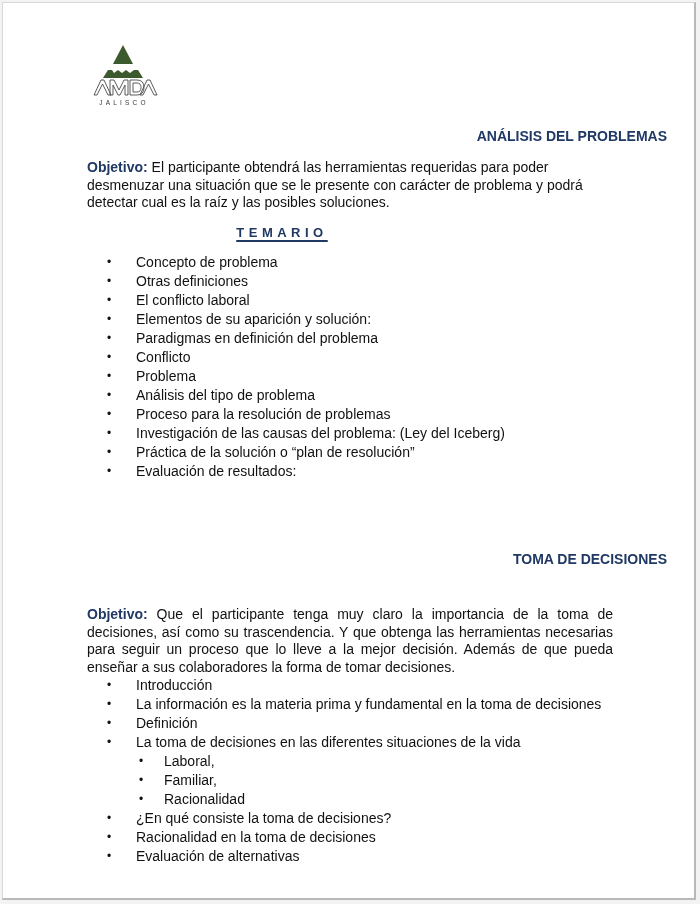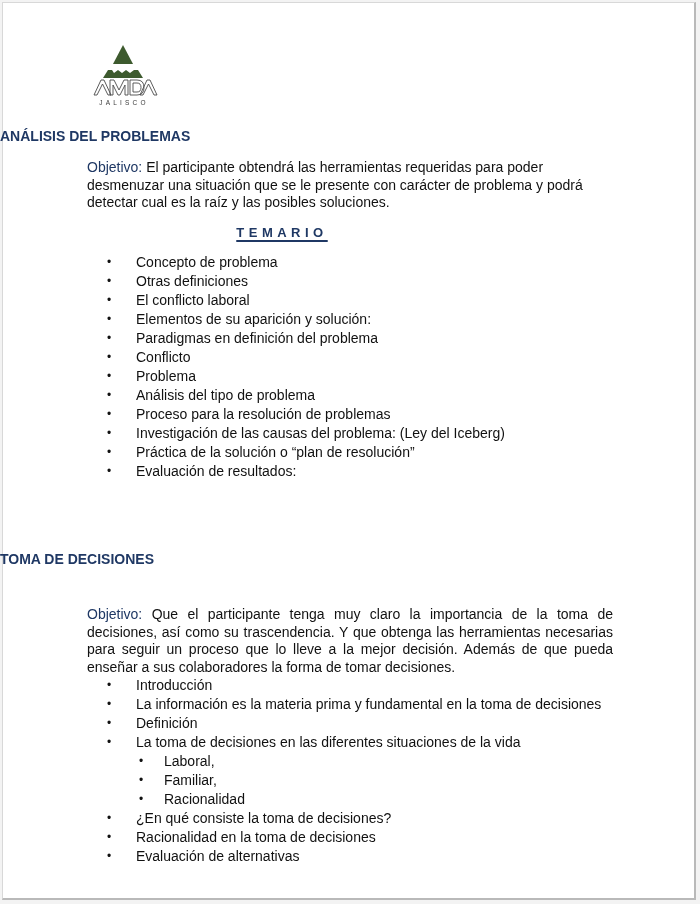--- a/index.html
+++ b/index.html
@@ -13,41 +13,41 @@
       width: 694px; height: 898px;
       background: #ffffff;
       border-top: 1px solid #d8d8d8;
       border-left: 1px solid #d8d8d8;
       border-right: 2px solid #b9b9b9;
       border-bottom: 2px solid #b9b9b9;
       box-sizing: border-box;
     }
     .logo { position: absolute; left: 88px; top: 42px; width: 72px; height: 66px; }
     .heading {
-      position: absolute; left: 0; width: 667px; text-align: left;
+      position: absolute; left: 0; width: 667px; text-align: right;
       color: #1f3864; font-weight: bold; font-size: 14px;
     }
     .h1 { top: 128px; }
     .h2 { top: 551px; }
     .temario {
       position: absolute; left: 0; width: 560px; top: 223px; text-align: center;
     }
     .temario span {
       color: #1f3864; font-weight: bold; font-size: 13px;
       letter-spacing: 4.5px; text-decoration: underline; text-decoration-thickness: 2px;
       text-underline-offset: 3px; padding-left: 4px;
     }
     .para {
       position: absolute; left: 87px; width: 526px;
       font-size: 14px; line-height: 17.5px; color: #111;
       text-align: justify;
     }
     .p1 { top: 159px; text-align: left; }
     .p2 { top: 606px; }
-    .para .lead { color: #1f3864; font-weight: normal; }
+    .para .lead { color: #1f3864; font-weight: bold; }
     ul.list {
       position: absolute; left: 0; margin: 0; padding: 0; list-style: none;
       font-size: 14px; color: #111;
     }
     ul.list li { position: relative; height: 19px; line-height: 19px; white-space: nowrap; }
     ul.list li .bullet { position: absolute; left: 107px; font-size: 12px; }
     ul.list li .txt { position: absolute; left: 136px; }
     ul.list li.sub .bullet { left: 139px; }
     ul.list li.sub .txt { left: 164px; }
     .l1 { top: 253px; }

